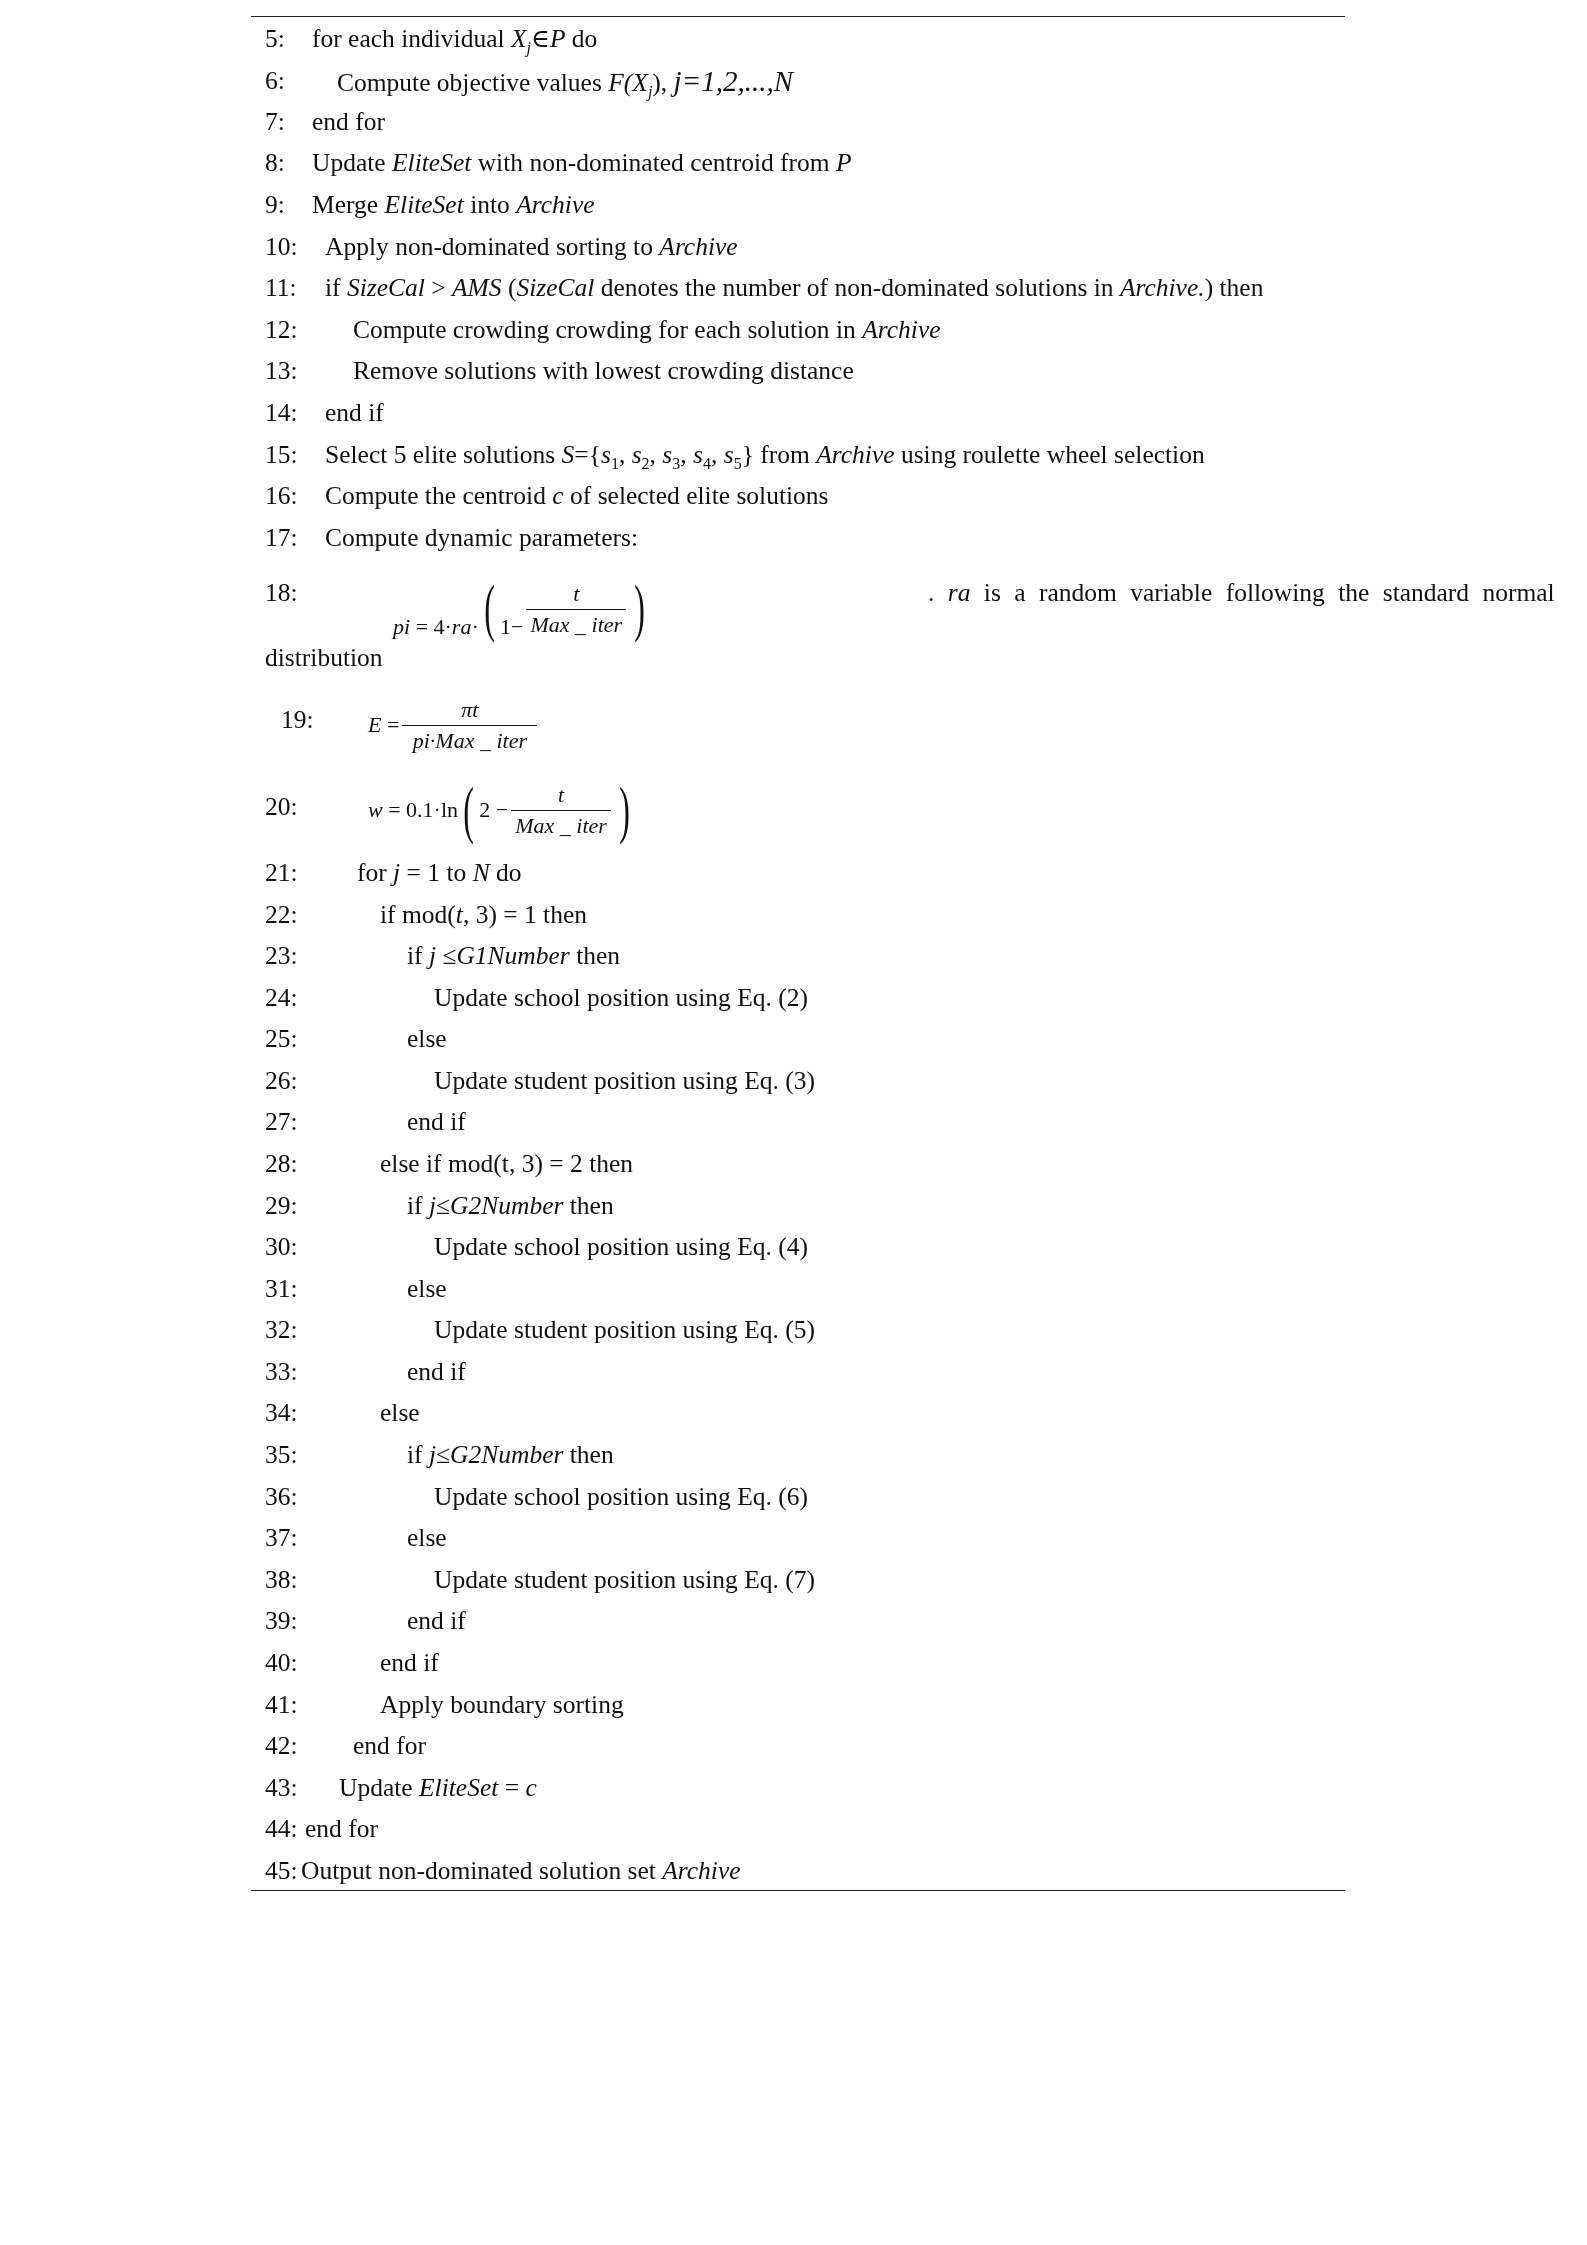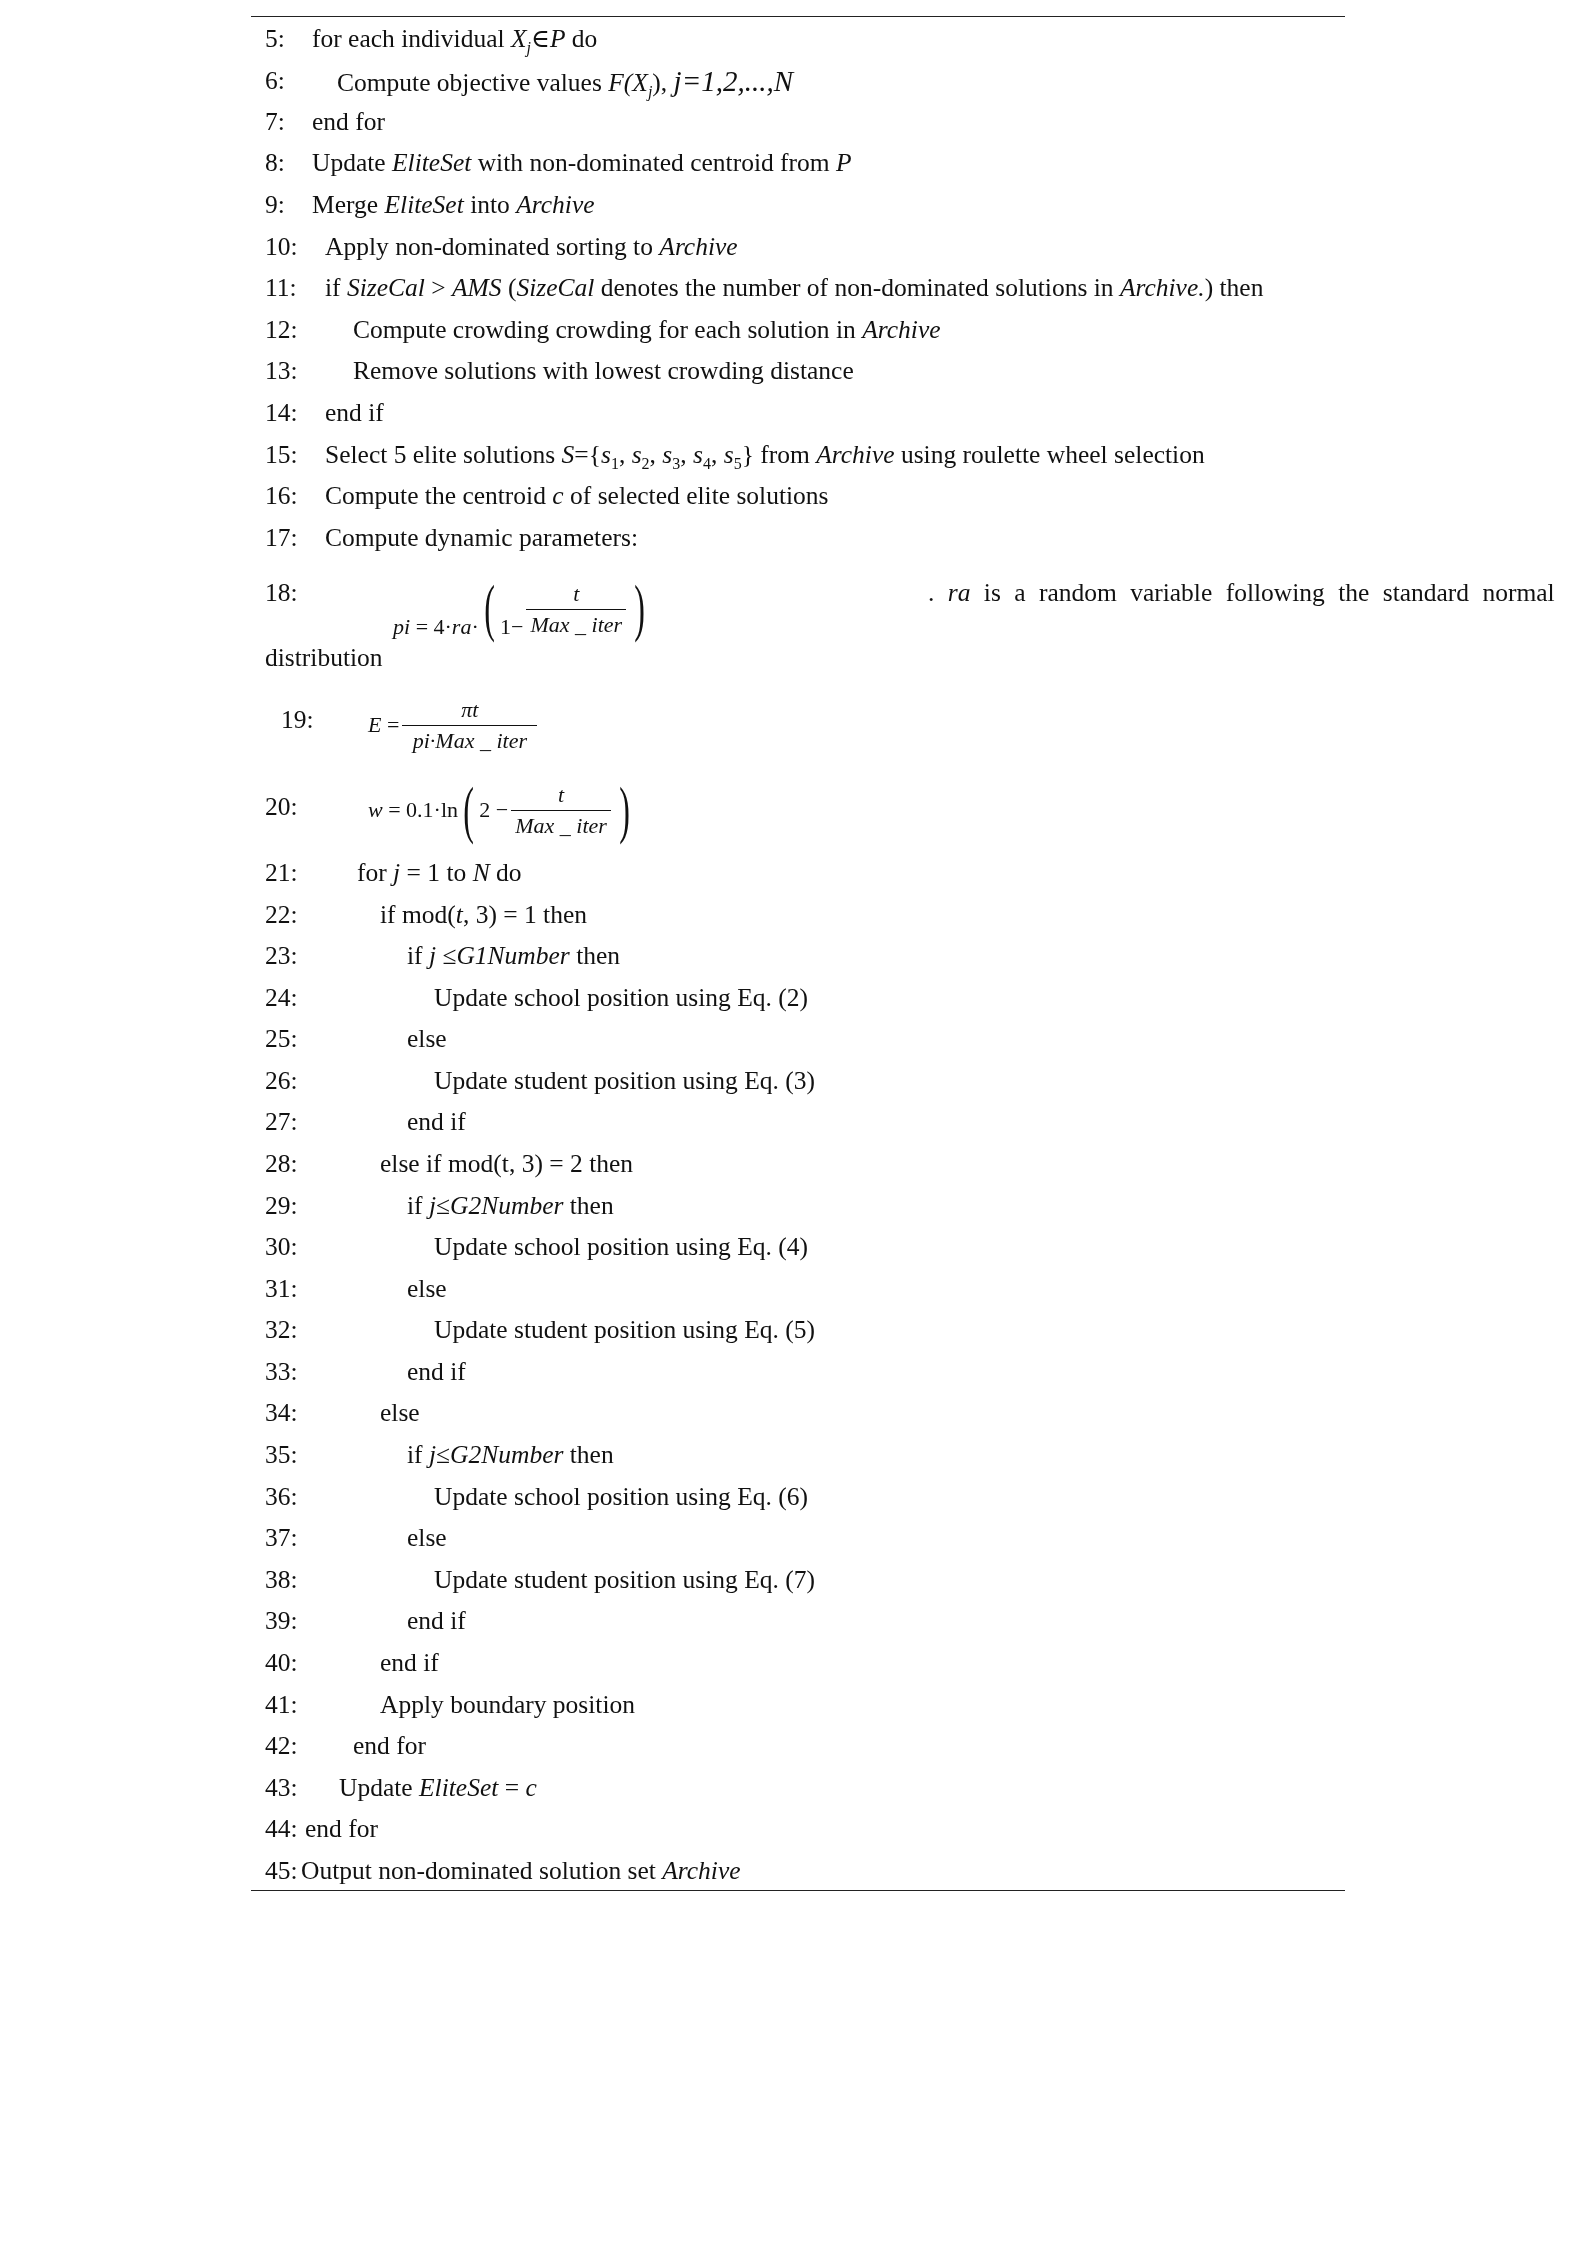--- a/index.html
+++ b/index.html
@@ -226,21 +226,21 @@
   <span class="txt" style="left:142px">end if</span>
 </div>
 
 <div class="line" style="top:1643px">
   <span class="num">40:</span>
   <span class="txt" style="left:115px">end if</span>
 </div>
 
 <div class="line" style="top:1685px">
   <span class="num">41:</span>
-  <span class="txt" style="left:115px">Apply boundary position</span>
+  <span class="txt" style="left:115px">Apply boundary sorting</span>
 </div>
 
 <div class="line" style="top:1726px">
   <span class="num">42:</span>
   <span class="txt" style="left:88px">end for</span>
 </div>
 
 <div class="line" style="top:1768px">
   <span class="num">43:</span>
   <span class="txt" style="left:74px"><span>Update </span><i>EliteSet</i><span> = </span><i>c</i></span>

